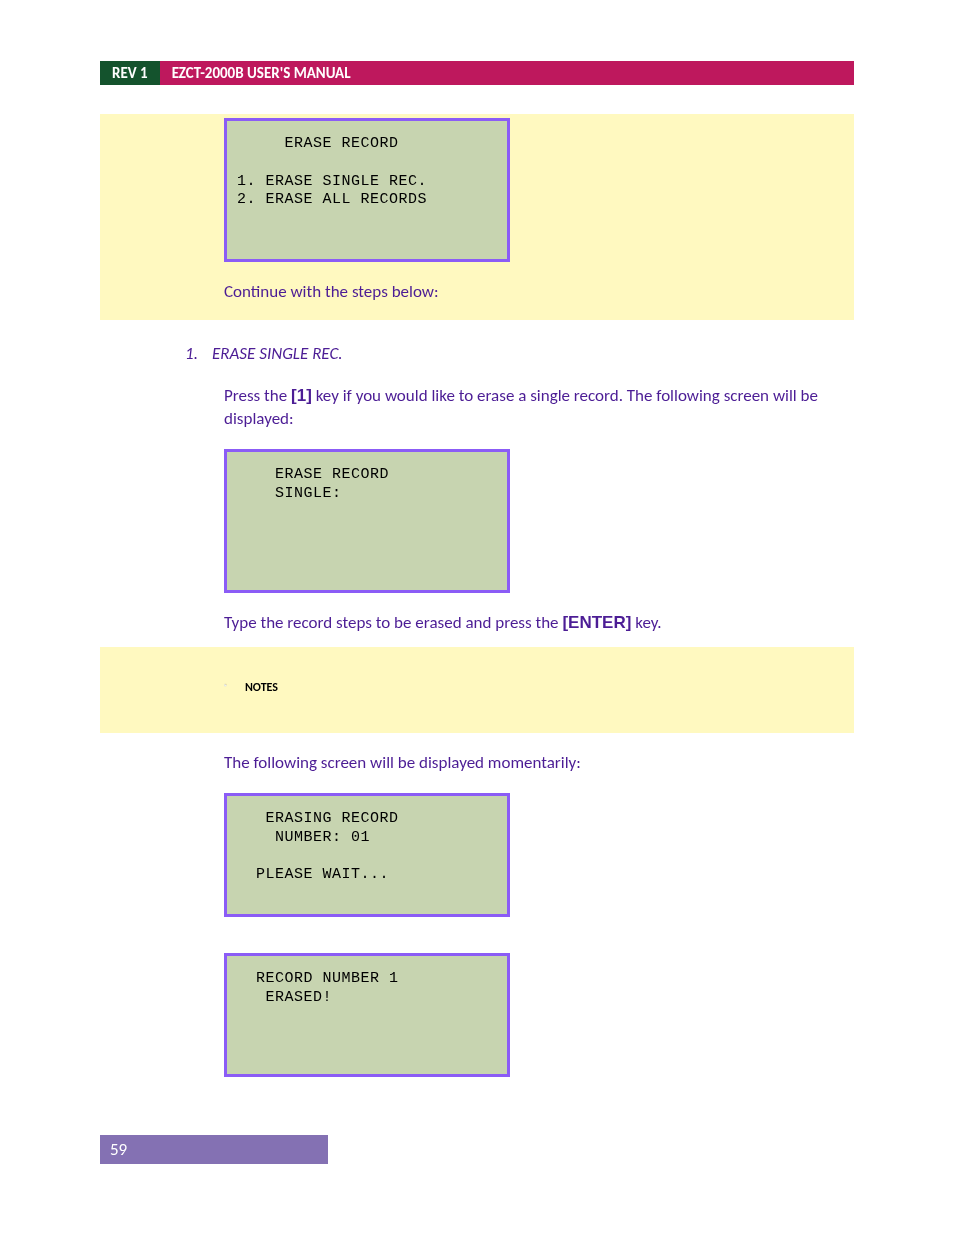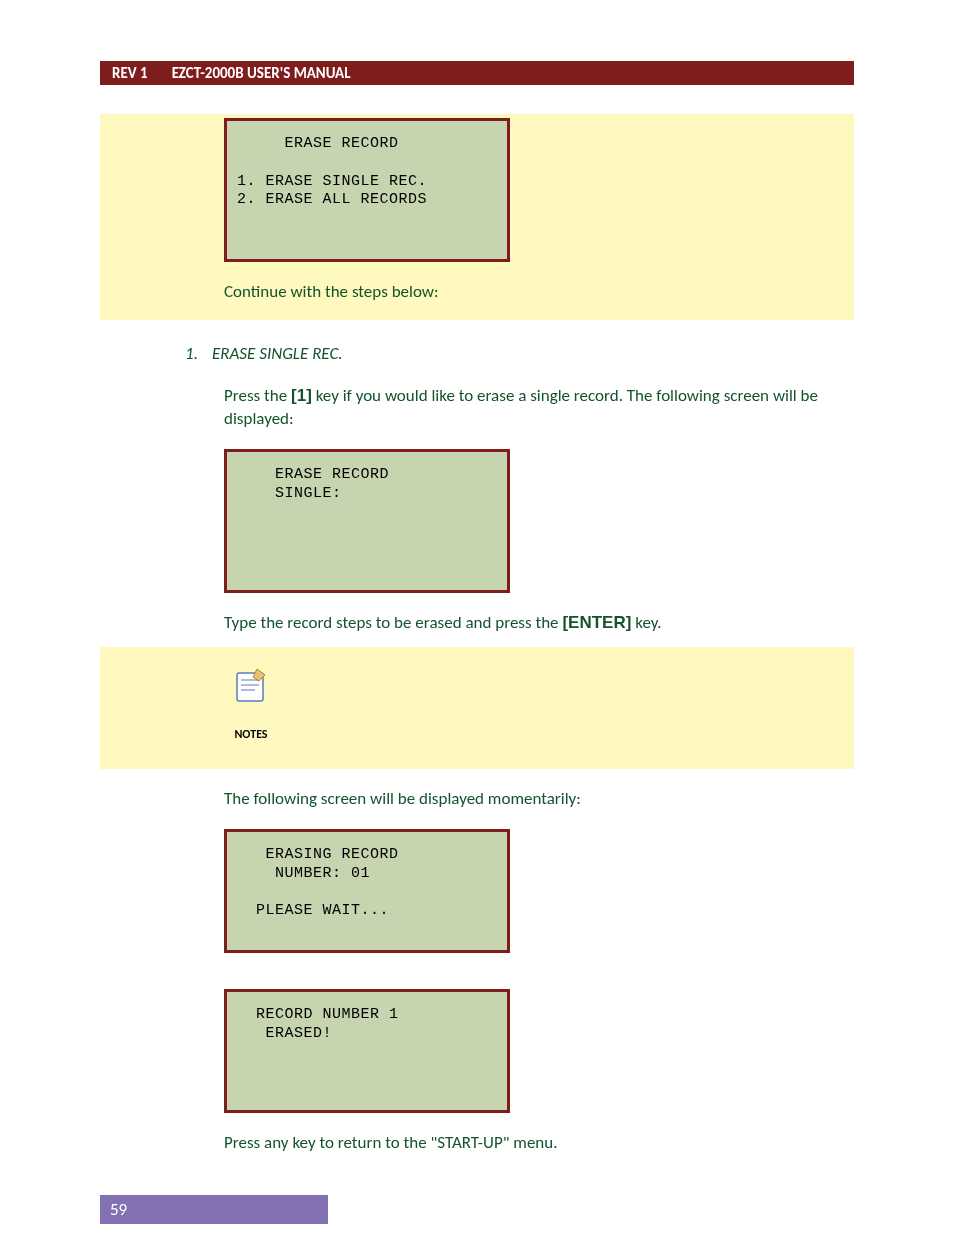--- a/index.html
+++ b/index.html
@@ -15,53 +15,53 @@
   .header-bar {
     display: flex;
     width: 100%;
     height: 26px;
     font-weight: bold;
     color: #fff;
     font-size: 15px;
     align-items: center;
   }
   .header-rev {
-    background: #7f1d1d;
+    background: #14532d;
     padding: 3px 12px;
     white-space: nowrap;
   }
   .header-title {
-    background: #7f1d1d;
+    background: #be185d;
     flex: 1;
     padding: 3px 12px;
   }
   .yellow-block {
     background: #fff9c0;
     padding: 4px 0 16px 0;
     margin-top: 28px;
   }
   .indent-1 { margin-left: 78px; }
   .indent-2 { margin-left: 124px; }
   .lcd {
     background: #c7d4b0;
-    border: 3px solid #7f1d1d;
+    border: 3px solid #8b5cf6;
     width: 260px;
     padding: 14px 10px;
     font-family: "Courier New", monospace;
     font-size: 15px;
     letter-spacing: 0.5px;
     line-height: 1.25;
     white-space: pre;
     min-height: 90px;
     box-sizing: content-box;
   }
   .lcd-tall { min-height: 110px; }
   .body-text {
     font-size: 17px;
-    color: #14532d;
+    color: #4c1d95;
     line-height: 1.4;
   }
   .italic { font-style: italic; text-align: center; }
   .list-num {
     display: flex;
     gap: 14px;
     margin-top: 22px;
   }
   .list-num .num { font-style: italic; width: 20px; text-align: right; }
   .key {
@@ -70,21 +70,21 @@
   }
   .notes-row {
     display: flex;
     align-items: flex-start;
     gap: 18px;
     margin-left: 124px;
     padding: 8px 0 12px 0;
   }
   .notes-icon-col {
     display: flex;
-    flex-direction: column;
+    flex-direction: row;
     align-items: center;
     width: 54px;
     gap: 18px;
   }
   .notes-label {
     font-size: 12px;
     font-weight: bold;
     margin-top: 4px;
   }
   .bullet-list {
@@ -186,20 +186,19 @@
 
   <div class="spacer-md"></div>
 
   <div class="indent-2">
     <div class="lcd"><span>  RECORD NUMBER 1</span>
 <span>   ERASED!</span></div>
   </div>
 
   <div class="spacer-md"></div>
 
-  <div class="body-text indent-2">Press any key to return to the "START-UP" menu.</div>
 
   <div class="footer-bar">
     <div class="footer-page">59</div>
 
   </div>
 
 </div>
 
 </body></html>

